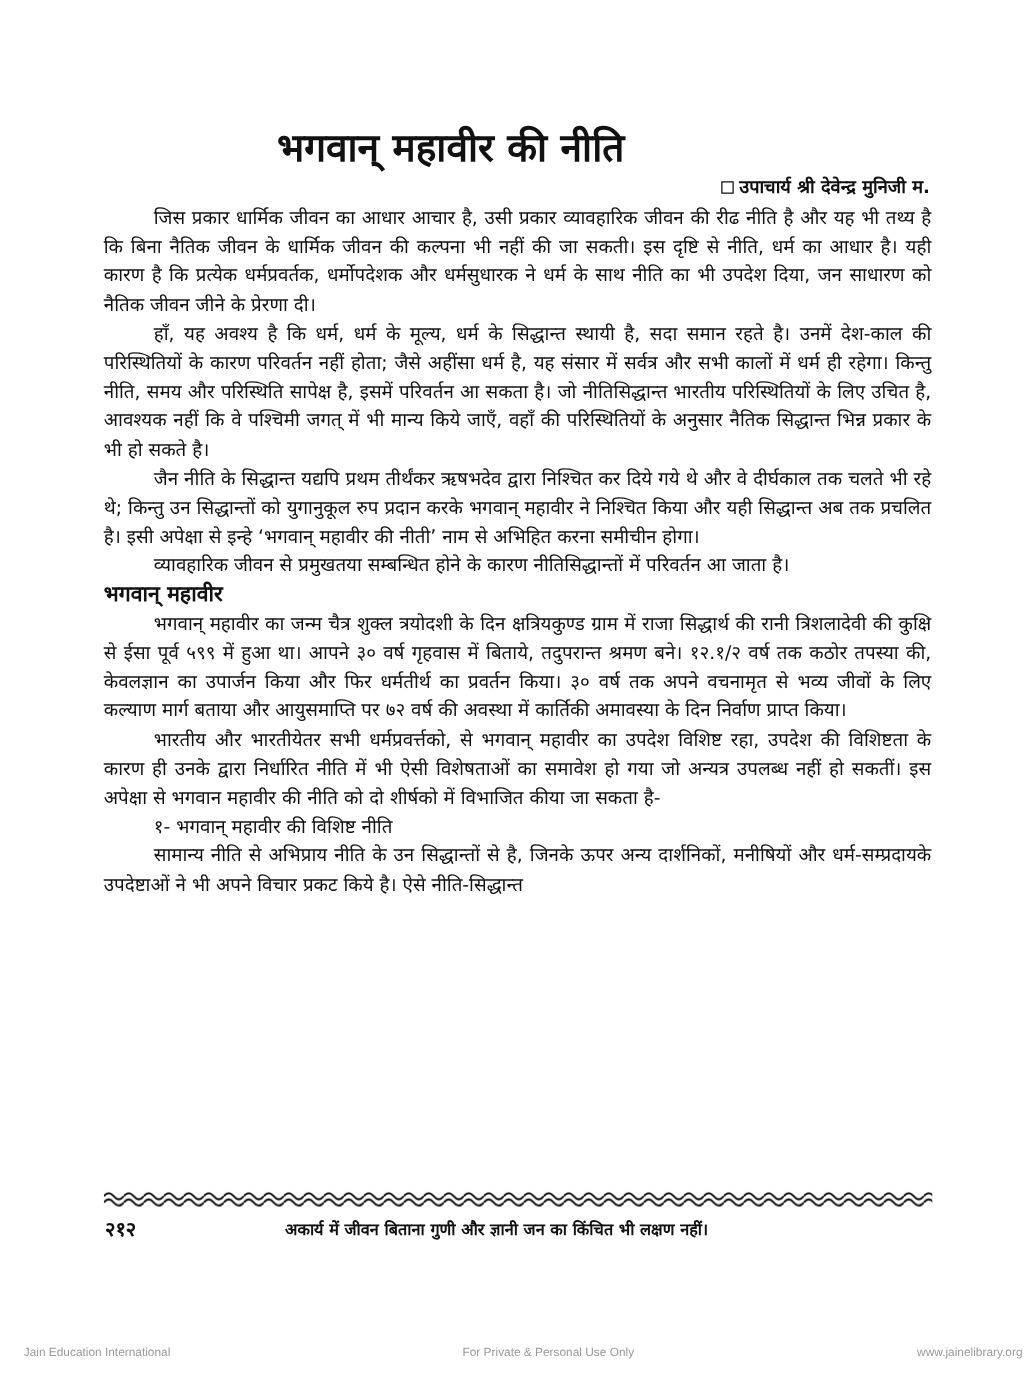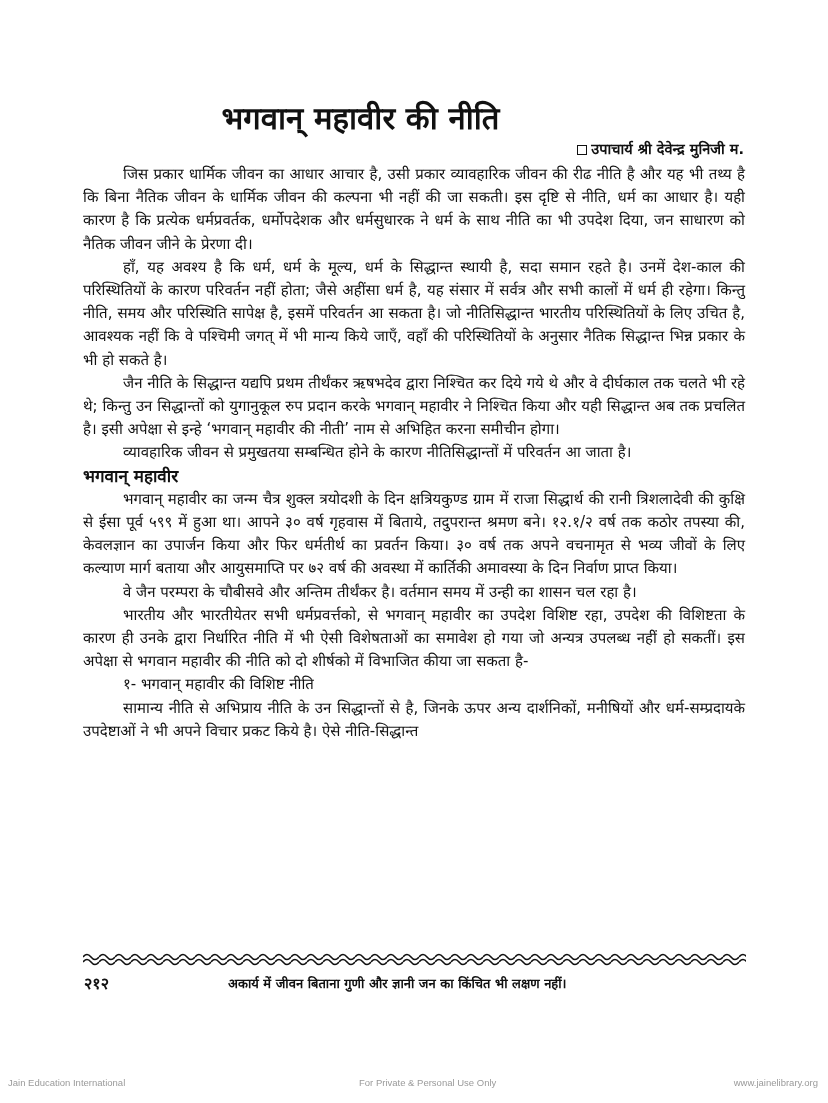--- a/index.html
+++ b/index.html
@@ -87,40 +87,40 @@
       left: 228px;
       font-size: 13px;
       font-weight: bold;
     }
     .credit {
       position: absolute;
       top: 1077px;
       font-family: "Liberation Sans", sans-serif;
       font-size: 9.5px;
       color: #9a9a9a;
+      margin-left: 11px;
     }
     .credit.left { left: 8px; }
     .credit.center { left: 359px; }
     .credit.right { right: 10px; }
   </style>
 </head>
 <body>
 
 <div class="title">भगवान् महावीर की नीति</div>
 
 <div class="author"><span class="box"></span><span>उपाचार्य श्री देवेन्द्र मुनिजी म.</span></div>
 
 <div class="body-text">
   <p>जिस प्रकार धार्मिक जीवन का आधार आचार है, उसी प्रकार व्यावहारिक जीवन की रीढ नीति है और यह भी तथ्य है कि बिना नैतिक जीवन के धार्मिक जीवन की कल्पना भी नहीं की जा सकती। इस दृष्टि से नीति, धर्म का आधार है। यही कारण है कि प्रत्येक धर्मप्रवर्तक, धर्मोपदेशक और धर्मसुधारक ने धर्म के साथ नीति का भी उपदेश दिया, जन साधारण को नैतिक जीवन जीने के प्रेरणा दी।</p>
   <p>हाँ, यह अवश्य है कि धर्म, धर्म के मूल्य, धर्म के सिद्धान्त स्थायी है, सदा समान रहते है। उनमें देश-काल की परिस्थितियों के कारण परिवर्तन नहीं होता; जैसे अहींसा धर्म है, यह संसार में सर्वत्र और सभी कालों में धर्म ही रहेगा। किन्तु नीति, समय और परिस्थिति सापेक्ष है, इसमें परिवर्तन आ सकता है। जो नीतिसिद्धान्त भारतीय परिस्थितियों के लिए उचित है, आवश्यक नहीं कि वे पश्चिमी जगत् में भी मान्य किये जाएँ, वहाँ की परिस्थितियों के अनुसार नैतिक सिद्धान्त भिन्न प्रकार के भी हो सकते है।</p>
   <p>जैन नीति के सिद्धान्त यद्यपि प्रथम तीर्थंकर ऋषभदेव द्वारा निश्चित कर दिये गये थे और वे दीर्घकाल तक चलते भी रहे थे; किन्तु उन सिद्धान्तों को युगानुकूल रुप प्रदान करके भगवान् महावीर ने निश्चित किया और यही सिद्धान्त अब तक प्रचलित है। इसी अपेक्षा से इन्हे ‘भगवान् महावीर की नीती’ नाम से अभिहित करना समीचीन होगा।</p>
   <p>व्यावहारिक जीवन से प्रमुखतया सम्बन्धित होने के कारण नीतिसिद्धान्तों में परिवर्तन आ जाता है।</p>
   <h3>भगवान् महावीर</h3>
   <p>भगवान् महावीर का जन्म चैत्र शुक्ल त्रयोदशी के दिन क्षत्रियकुण्ड ग्राम में राजा सिद्धार्थ की रानी त्रिशलादेवी की कुक्षि से ईसा पूर्व ५९९ में हुआ था। आपने ३० वर्ष गृहवास में बिताये, तदुपरान्त श्रमण बने। १२.१/२ वर्ष तक कठोर तपस्या की, केवलज्ञान का उपार्जन किया और फिर धर्मतीर्थ का प्रवर्तन किया। ३० वर्ष तक अपने वचनामृत से भव्य जीवों के लिए कल्याण मार्ग बताया और आयुसमाप्ति पर ७२ वर्ष की अवस्था में कार्तिकी अमावस्या के दिन निर्वाण प्राप्त किया।</p>
-  <p>वे जैन परम्परा के चौबीसवे और अन्तिम तीर्थंकर है। वर्तमान समय में उन्ही का शासन चल रहा है।</p>
   <p>भारतीय और भारतीयेतर सभी धर्मप्रवर्त्तको, से भगवान् महावीर का उपदेश विशिष्ट रहा, उपदेश की विशिष्टता के कारण ही उनके द्वारा निर्धारित नीति में भी ऐसी विशेषताओं का समावेश हो गया जो अन्यत्र उपलब्ध नहीं हो सकतीं। इस अपेक्षा से भगवान महावीर की नीति को दो शीर्षको में विभाजित कीया जा सकता है-</p>
   <div class="list-item">१- भगवान् महावीर की विशिष्ट नीति</div>
   <p>सामान्य नीति से अभिप्राय नीति के उन सिद्धान्तों से है, जिनके ऊपर अन्य दार्शनिकों, मनीषियों और धर्म-सम्प्रदायके उपदेष्टाओं ने भी अपने विचार प्रकट किये है। ऐसे नीति-सिद्धान्त</p>
 </div>
 
 <svg class="wavy" viewBox="0 0 663 14" preserveAspectRatio="none">
   <defs>
     <pattern id="wv" x="0" y="0" width="16" height="14" patternUnits="userSpaceOnUse">
       <path d="M0 5 Q4 0 8 5 T16 5" fill="none" stroke="#111" stroke-width="1.6"></path>
       <path d="M0 10 Q4 5 8 10 T16 10" fill="none" stroke="#111" stroke-width="1.6"></path>

